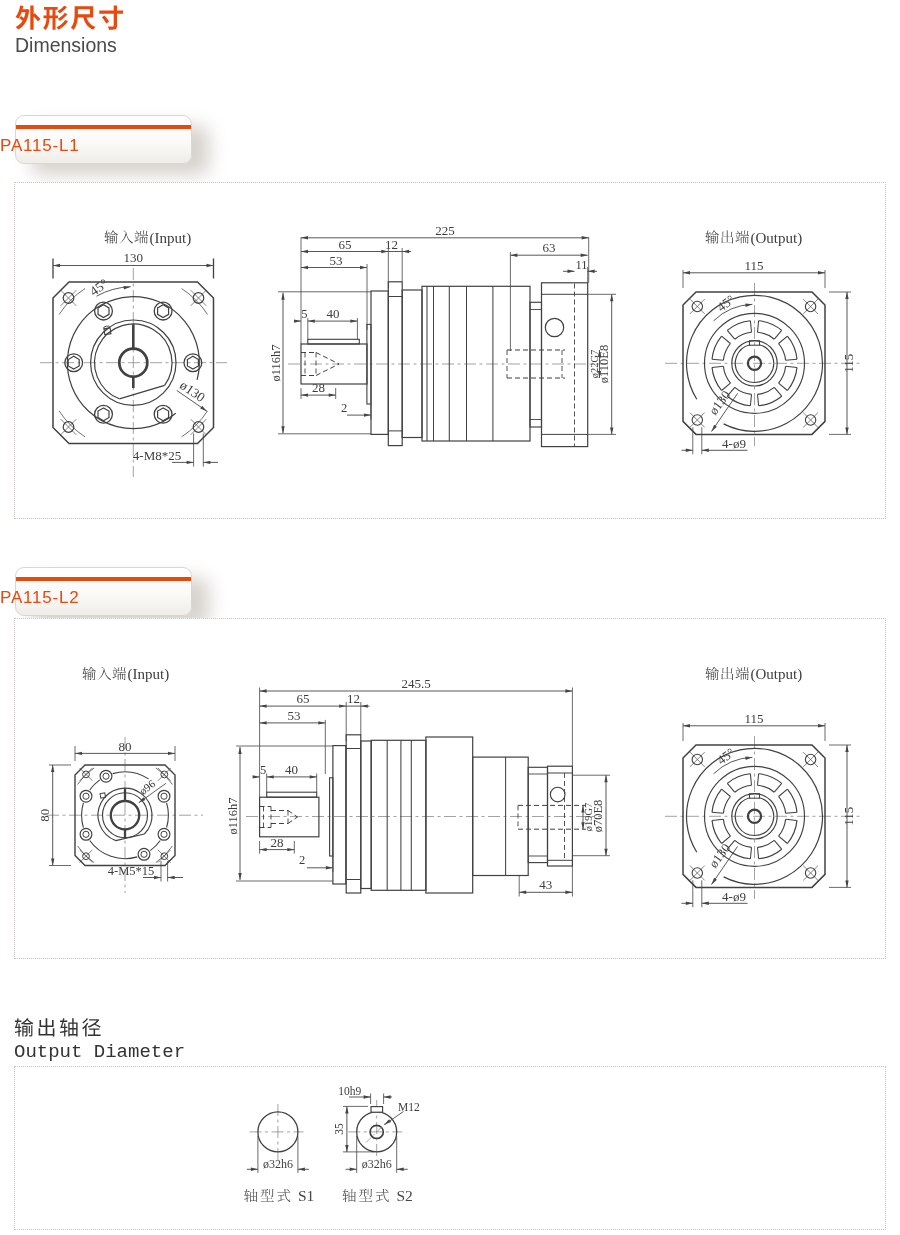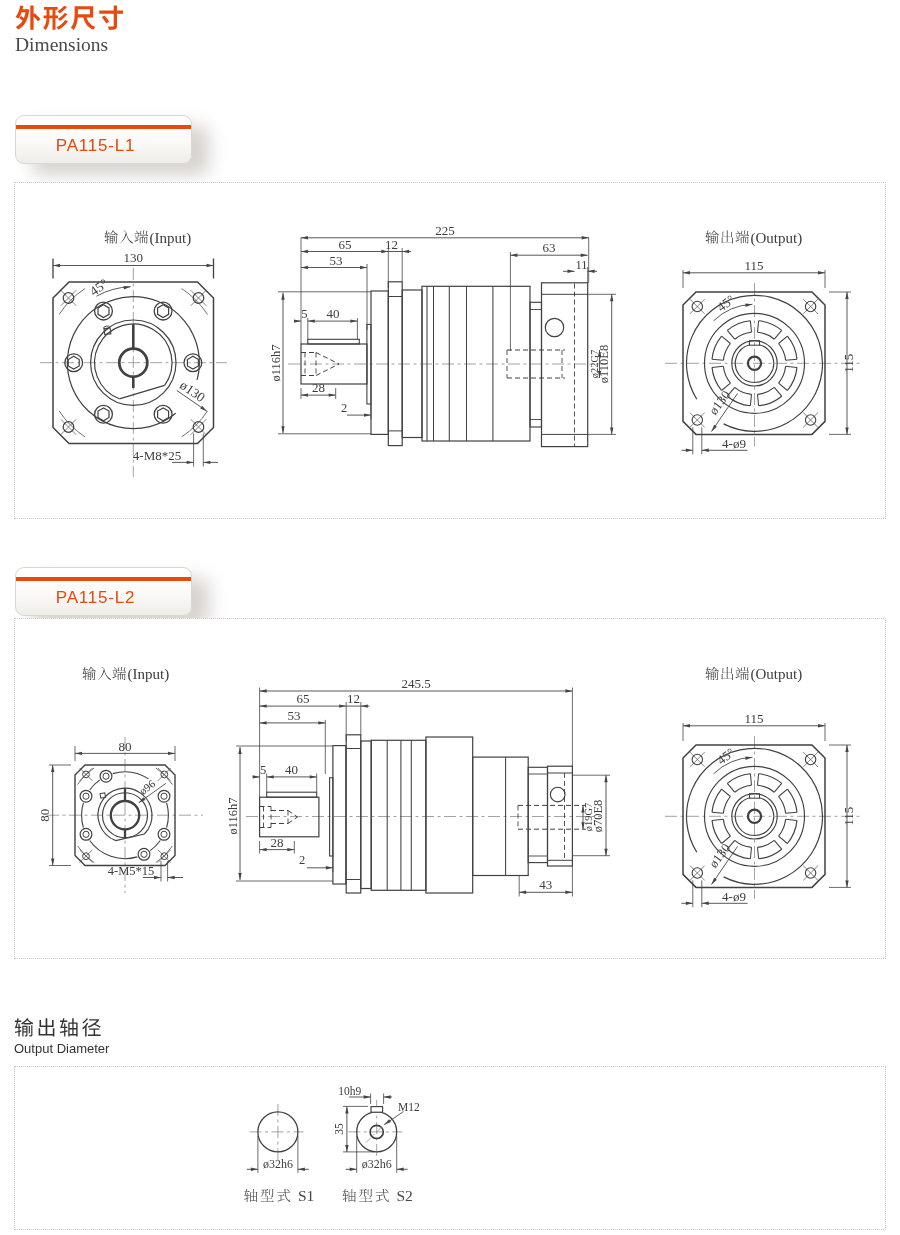--- a/index.html
+++ b/index.html
@@ -1,39 +1,39 @@
 <!DOCTYPE html>
 <html><head><meta charset="utf-8"><style>
 html,body{margin:0;padding:0}
 body{width:900px;height:1235px;background:#fff;font-family:"Liberation Sans",sans-serif;position:relative;overflow:hidden}
 .bx{position:absolute;left:14px;width:870px;border:1px dotted #c9c4bb;background:#fff}
 .tab{position:absolute;left:15px;width:175px;height:47px;border:1px solid #dad6d0;border-radius:9px;
  background:linear-gradient(180deg,#ffffff,#fbfaf8 55%,#efede9);box-shadow:17px 11px 18px rgba(128,115,100,.32)}
 .tab .bar{position:absolute;left:0;right:0;top:9px;height:4.3px;background:#e8490e}
-.tab .lbl{position:absolute;left:-16px;right:0;top:20px;text-align:center;font-size:17px;letter-spacing:.8px;color:#e8490e}
+.tab .lbl{position:absolute;left:-16px;right:0;top:20px;font-size:17px;letter-spacing:.8px;color:#e8490e}
 </style></head><body>
 <svg style="position:absolute;left:15px;top:0" width="150" height="34" viewBox="0 0 150 34">
     <path transform="translate(0,27.5)" d="M5.2 -22.1C4.4 -17.6 2.8 -13.3 0.6 -10.7C1.3 -10.2 2.7 -9.2 3.2 -8.7C4.5 -10.4 5.7 -12.7 6.6 -15.3H10.5C10.2 -13.1 9.6 -11.2 8.9 -9.5C8.0 -10.2 6.9 -11.0 6.1 -11.6L4.2 -9.5C5.2 -8.7 6.6 -7.6 7.6 -6.7C5.9 -3.9 3.5 -1.9 0.7 -0.6C1.4 -0.0 2.7 1.3 3.2 2.1C9.2 -0.9 13.0 -7.2 14.3 -17.8L12.0 -18.4L11.4 -18.3H7.6C7.9 -19.4 8.1 -20.5 8.3 -21.6ZM15.3 -22.1V2.3H18.6V-11.1C20.2 -9.4 21.9 -7.5 22.8 -6.2L25.5 -8.3C24.2 -9.9 21.6 -12.5 19.8 -14.2L18.6 -13.4V-22.1Z M49.1 -21.7C47.6 -19.6 44.8 -17.5 42.4 -16.3C43.1 -15.7 44.1 -14.8 44.6 -14.1C47.3 -15.7 50.1 -17.9 52.0 -20.5ZM49.6 -14.6C48.1 -12.3 45.2 -10.1 42.7 -8.8C43.5 -8.2 44.4 -7.3 44.9 -6.6C47.6 -8.2 50.5 -10.7 52.5 -13.4ZM50.1 -7.6C48.3 -4.4 44.9 -1.8 41.4 -0.3C42.2 0.4 43.1 1.5 43.6 2.3C47.4 0.3 50.8 -2.7 53.0 -6.5ZM37.5 -17.7V-12.1H34.5V-17.7ZM28.5 -12.1V-9.2H31.5C31.4 -5.7 30.7 -2.3 28.2 0.4C28.9 0.9 30.0 1.9 30.5 2.5C33.6 -0.7 34.3 -4.9 34.4 -9.2H37.5V2.3H40.5V-9.2H43.0V-12.1H40.5V-17.7H42.7V-20.6H29.0V-17.7H31.5V-12.1Z M59.6 -21.2V-13.4C59.6 -9.3 59.3 -3.6 55.9 0.2C56.7 0.6 58.1 1.8 58.6 2.4C61.5 -0.9 62.5 -5.9 62.8 -10.1H68.3C70.0 -4.1 72.9 0.2 78.5 2.1C78.9 1.2 79.9 -0.1 80.6 -0.8C75.8 -2.2 73.0 -5.6 71.6 -10.1H78.2V-21.2ZM62.9 -18.2H75.0V-13.2H62.9V-13.4Z M86.8 -10.3C88.6 -8.4 90.5 -5.7 91.2 -3.9L94.1 -5.7C93.3 -7.5 91.2 -10.1 89.5 -11.9ZM98.7 -22.1V-16.9H84.3V-13.8H98.7V-1.8C98.7 -1.2 98.4 -1.0 97.8 -1.0C97.1 -1.0 94.9 -1.0 92.7 -1.1C93.3 -0.2 93.9 1.4 94.1 2.4C96.9 2.4 99.0 2.3 100.3 1.8C101.6 1.2 102.0 0.3 102.0 -1.8V-13.8H108.0V-16.9H102.0V-22.1Z" fill="#e8490e"></path>
   </svg>
-<div style="position:absolute;left:15px;top:34px;font-family:Liberation Serif, serif;font-size:19.5px;color:#4a4a4a">Dimensions</div>
+<div style="position:absolute;left:15px;top:34px;font-family:Liberation Sans, sans-serif;font-size:19.5px;color:#4a4a4a">Dimensions</div>
 <div class="tab" style="top:115px">
     <div class="bar"></div>
     <div class="lbl">PA115-L1</div>
   </div>
 <div class="tab" style="top:567px">
     <div class="bar"></div>
     <div class="lbl">PA115-L2</div>
   </div>
 <div class="bx" style="top:182px;height:335px"></div>
 <div class="bx" style="top:618px;height:339px"></div>
 <div class="bx" style="top:1066px;height:162px"></div>
 <svg style="position:absolute;left:14px;top:1013px" width="120" height="28" viewBox="0 0 120 28">
     <path transform="translate(0,22)" d="M14.7 -8.9V-1.7H15.9V-8.9ZM17.2 -9.7V-0.1C17.2 0.1 17.1 0.2 16.9 0.2C16.7 0.2 15.9 0.2 14.9 0.2C15.1 0.5 15.3 1.1 15.3 1.4C16.5 1.4 17.3 1.4 17.8 1.2C18.3 1.0 18.4 0.6 18.4 -0.1V-9.7ZM1.4 -6.6C1.6 -6.8 2.2 -6.9 2.8 -6.9H4.4V-4.1C3.0 -3.8 1.8 -3.5 0.8 -3.3L1.2 -1.9L4.4 -2.7V1.6H5.7V-3.1L7.4 -3.5L7.2 -4.8L5.7 -4.4V-6.9H7.3V-8.3H5.7V-11.3H4.4V-8.3H2.6C3.2 -9.7 3.7 -11.3 4.1 -13.0H7.3V-14.4H4.3C4.5 -15.1 4.6 -15.8 4.7 -16.5L3.3 -16.8C3.2 -16.0 3.1 -15.2 3.0 -14.4H0.9V-13.0H2.7C2.4 -11.4 2.0 -10.0 1.8 -9.5C1.5 -8.6 1.3 -8.0 1.0 -7.9C1.1 -7.5 1.3 -6.9 1.4 -6.6ZM13.2 -16.9C11.9 -14.8 9.4 -12.8 7.0 -11.7C7.3 -11.4 7.7 -10.9 7.9 -10.5C8.5 -10.8 9.0 -11.1 9.5 -11.5V-10.6H16.9V-11.6C17.4 -11.3 18.0 -11.0 18.5 -10.7C18.7 -11.1 19.1 -11.6 19.5 -11.9C17.4 -12.8 15.5 -14.0 14.0 -15.7L14.4 -16.3ZM10.1 -11.9C11.2 -12.7 12.3 -13.7 13.2 -14.7C14.2 -13.6 15.3 -12.7 16.5 -11.9ZM12.3 -8.1V-6.5H9.5V-8.1ZM8.3 -9.3V1.5H9.5V-2.6H12.3V0.0C12.3 0.2 12.2 0.2 12.1 0.3C11.9 0.3 11.4 0.3 10.7 0.2C10.9 0.6 11.1 1.1 11.1 1.5C12.0 1.5 12.6 1.5 13.0 1.3C13.4 1.0 13.5 0.7 13.5 0.0V-9.3ZM9.5 -5.4H12.3V-3.7H9.5Z M24.6 -6.8V0.4H38.8V1.6H40.4V-6.8H38.8V-1.1H33.3V-8.1H39.6V-15.0H38.0V-9.5H33.3V-16.8H31.6V-9.5H27.1V-15.0H25.5V-8.1H31.6V-1.1H26.2V-6.8Z M55.6 -5.5H58.3V-0.9H55.6ZM55.6 -6.9V-11.2H58.3V-6.9ZM62.2 -5.5V-0.9H59.6V-5.5ZM62.2 -6.9H59.6V-11.2H62.2ZM58.2 -16.8V-12.5H54.3V1.6H55.6V0.5H62.2V1.5H63.6V-12.5H59.7V-16.8ZM46.7 -6.6C46.9 -6.8 47.5 -6.9 48.2 -6.9H50.1V-4.1L45.9 -3.3L46.2 -1.9L50.1 -2.6V1.5H51.4V-2.9L53.5 -3.3L53.5 -4.7L51.4 -4.3V-6.9H53.4V-8.3H51.4V-11.4H50.1V-8.3H48.0C48.6 -9.7 49.2 -11.3 49.7 -13.1H53.3V-14.5H50.0C50.2 -15.2 50.3 -15.8 50.5 -16.5L49.0 -16.8C48.9 -16.0 48.7 -15.2 48.6 -14.5H46.0V-13.1H48.2C47.8 -11.4 47.4 -10.1 47.2 -9.6C46.8 -8.7 46.6 -8.1 46.2 -8.0C46.4 -7.6 46.6 -6.9 46.7 -6.6Z M72.6 -16.8C71.8 -15.3 70.0 -13.7 68.5 -12.6C68.7 -12.3 69.1 -11.8 69.3 -11.4C71.0 -12.6 72.9 -14.5 74.1 -16.2ZM75.2 -15.7V-14.4H82.9C80.8 -11.7 77.1 -9.5 73.7 -8.4C74.1 -8.1 74.4 -7.6 74.6 -7.2C76.6 -7.9 78.6 -8.9 80.4 -10.2C82.3 -9.3 84.6 -8.1 85.8 -7.3L86.6 -8.6C85.5 -9.3 83.4 -10.3 81.6 -11.1C83.1 -12.2 84.4 -13.6 85.2 -15.2L84.2 -15.8L83.9 -15.7ZM75.2 -6.6V-5.2H79.6V-0.4H73.9V1.0H86.6V-0.4H81.1V-5.2H85.4V-6.6ZM73.0 -12.3C71.9 -10.3 70.0 -8.2 68.2 -6.9C68.5 -6.5 68.9 -5.8 69.0 -5.5C69.7 -6.0 70.4 -6.7 71.1 -7.5V1.6H72.6V-9.3C73.3 -10.1 73.8 -11.0 74.3 -11.8Z" fill="#333333"></path>
   </svg>
-<div style="position:absolute;left:14px;top:1041px;font-family:Liberation Sans, sans-serif;font-size:13px;color:#333">Output Diameter</div>
+<div style="position:absolute;left:14px;top:1041px;font-family:Liberation Mono, monospace;font-size:19px;color:#333">Output Diameter</div>
 <svg style="position:absolute;left:0;top:182px" width="900" height="338" viewBox="0 182 900 338">
     <line x1="40.0" y1="362.7" x2="227.0" y2="362.7" stroke="#8a8a8a" stroke-width="0.8" stroke-dasharray="12 3.5 3 3.5"></line>
     <line x1="133.3" y1="268.0" x2="133.3" y2="477.0" stroke="#8a8a8a" stroke-width="0.8" stroke-dasharray="12 3.5 3 3.5"></line>
     <polygon points="69.0,282.0 197.5,282.0 213.5,298.0 213.5,427.5 197.5,443.5 69.0,443.5 53.0,427.5 53.0,298.0" fill="none" stroke="#414141" stroke-width="1.5"></polygon>
     <circle cx="68.5" cy="298.0" r="5.3" fill="none" stroke="#414141" stroke-width="1.2"></circle>
     <line x1="60.7" y1="290.2" x2="76.3" y2="305.8" stroke="#414141" stroke-width="0.65"></line>
     <line x1="60.7" y1="305.8" x2="76.3" y2="290.2" stroke="#414141" stroke-width="0.65"></line>
     <path d="M85.1 288.5 A88.5 88.5 0 0 0 59.1 314.5" fill="none" stroke="#414141" stroke-width="0.75"></path>
     <circle cx="198.5" cy="298.0" r="5.3" fill="none" stroke="#414141" stroke-width="1.2"></circle>
     <line x1="190.7" y1="290.2" x2="206.3" y2="305.8" stroke="#414141" stroke-width="0.65"></line>

